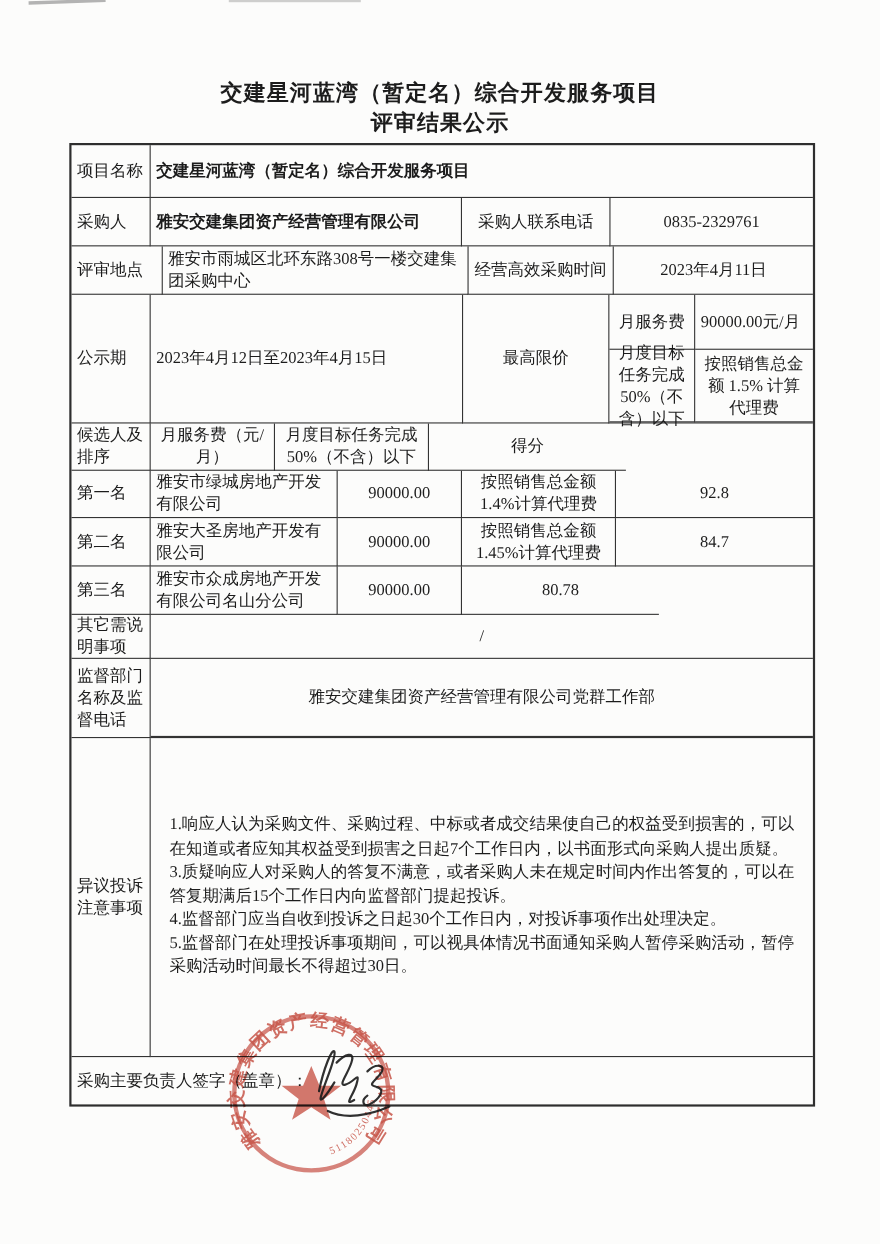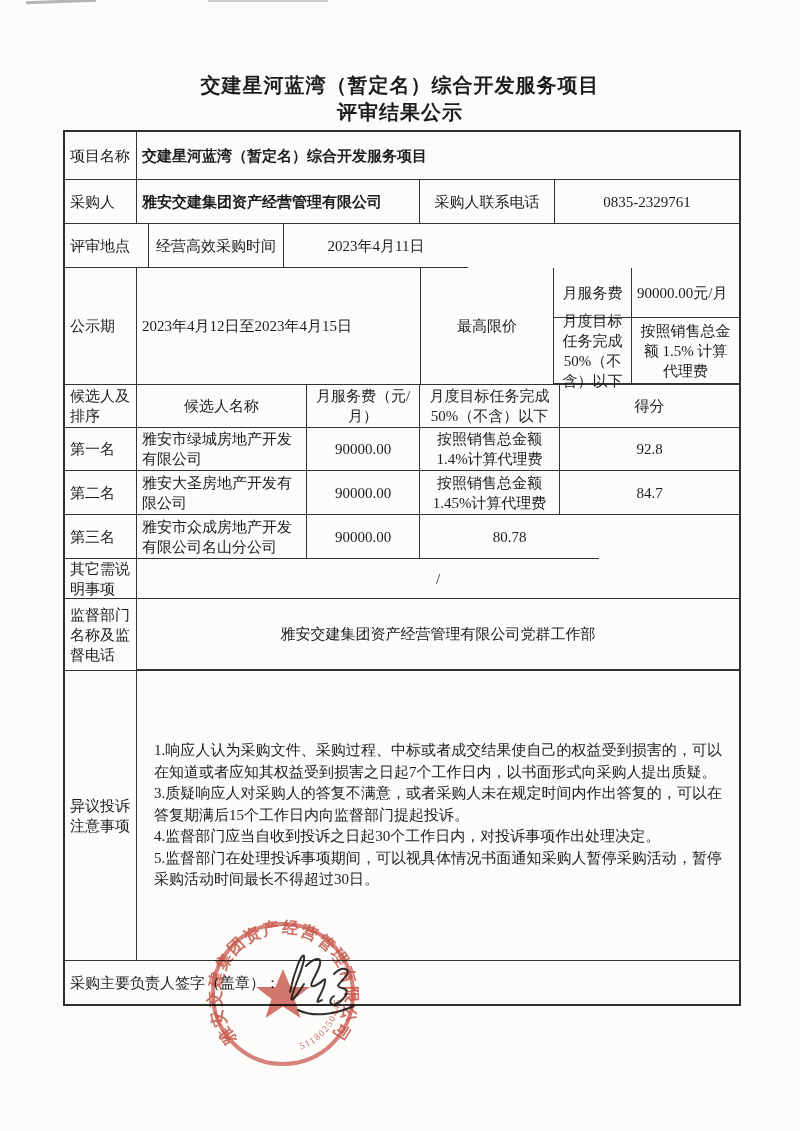--- a/index.html
+++ b/index.html
@@ -49,20 +49,21 @@
 
   <div class="row" style="height:44px">
     <div class="c al" style="width:72px">采购人</div>
     <div class="c al" style="width:283px;font-weight:bold">雅安交建集团资产经营管理有限公司</div>
     <div class="c" style="width:135px">采购人联系电话</div>
     <div class="c lr" style="width:184px">0835-2329761</div>
   </div>
 
   <div class="row" style="height:44px">
     <div class="c al" style="width:84px">评审地点</div>
+    <div class="c al" style="width:283px">雅安市雨城区北环东路308号一楼交建集团采购中心</div>
     <div class="c" style="width:135px">经营高效采购时间</div>
     <div class="c lr" style="width:184px">2023年4月11日</div>
   </div>
 
   <div class="row" style="height:117px">
     <div class="c al" style="width:72px">公示期</div>
     <div class="c al" style="width:284px">2023年4月12日至2023年4月15日</div>
     <div class="c" style="width:133px">最高限价</div>
     <div class="c stack lr" style="width:185px;border-right:none">
       <div class="row" style="height:51px">
@@ -71,21 +72,20 @@
       </div>
       <div class="row" style="height:66px">
         <div class="c" style="width:78px">月度目标任务完成50%（不含）以下</div>
         <div class="c lr" style="width:107px">按照销售总金额 1.5% 计算代理费</div>
       </div>
     </div>
   </div>
 
   <div class="row" style="height:43px">
     <div class="c al" style="width:72px">候选人及排序</div>
-    <div class="c" style="width:170px">候选人名称</div>
     <div class="c" style="width:113px">月服务费（元/月）</div>
     <div class="c" style="width:140px">月度目标任务完成50%（不含）以下</div>
     <div class="c lr" style="width:179px">得分</div>
   </div>
 
   <div class="row" style="height:43px">
     <div class="c al" style="width:72px">第一名</div>
     <div class="c al" style="width:170px">雅安市绿城房地产开发有限公司</div>
     <div class="c" style="width:113px">90000.00</div>
     <div class="c" style="width:140px">按照销售总金额 1.4%计算代理费</div>

